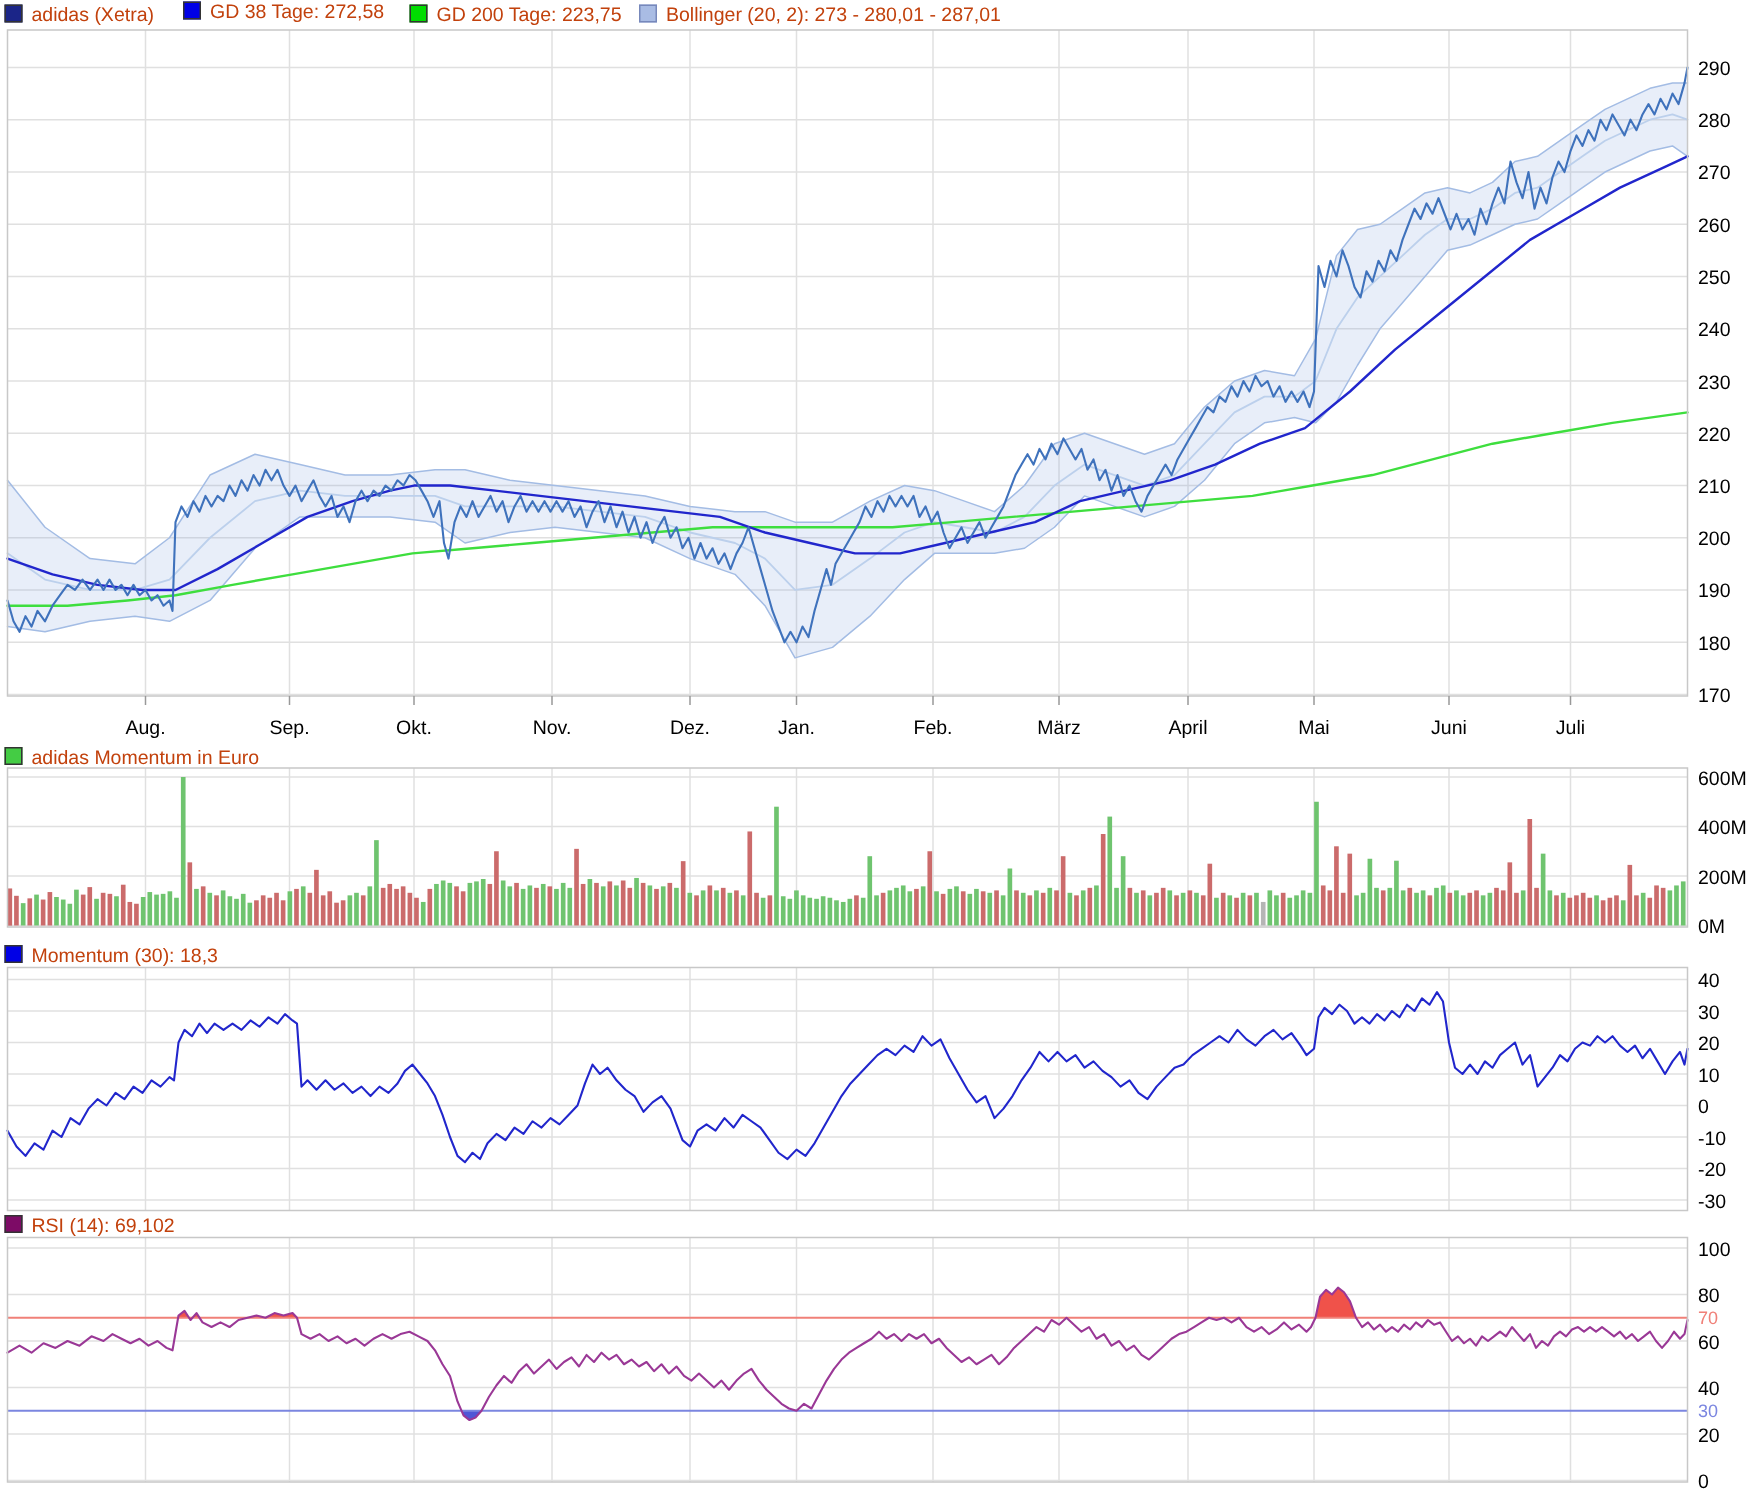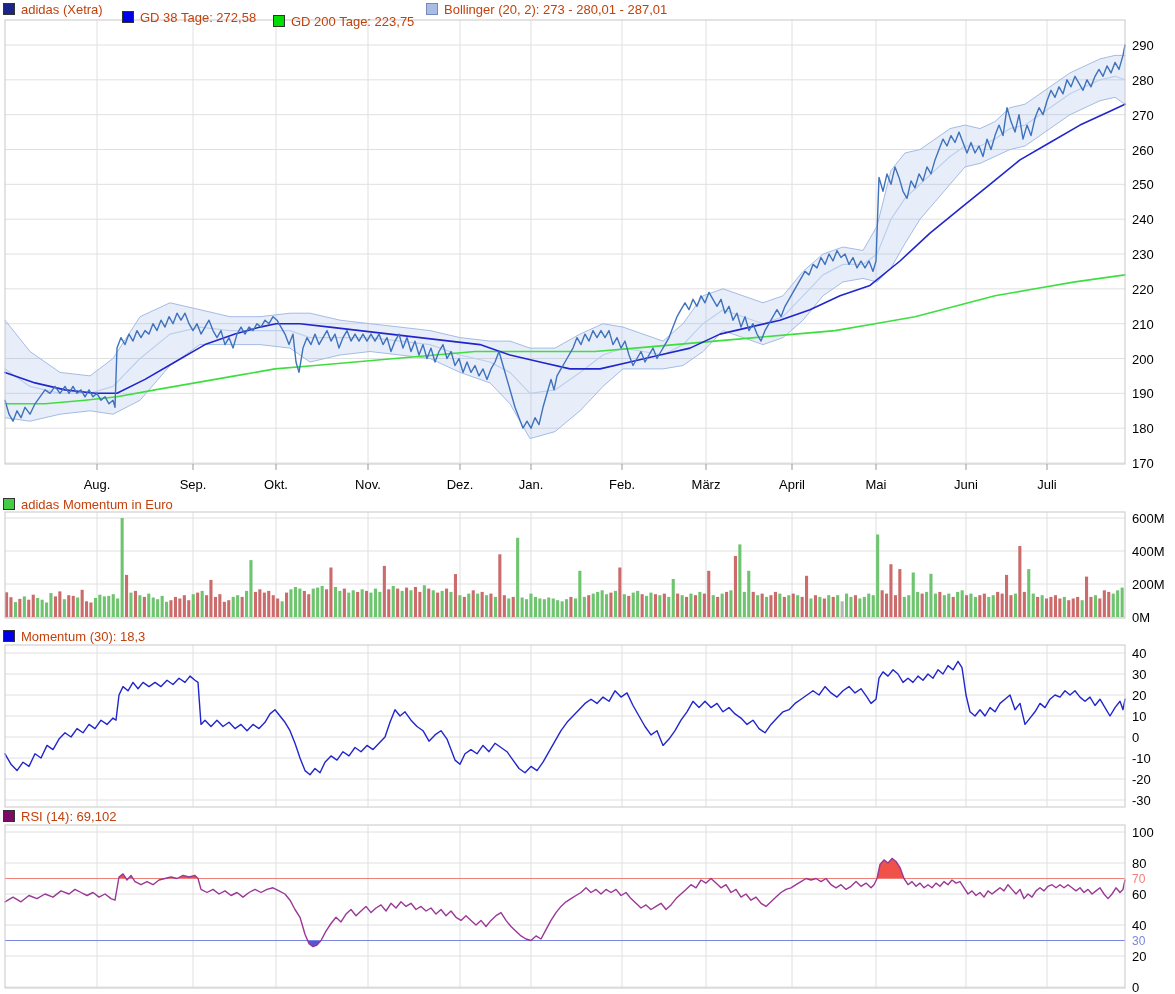--- a/index.html
+++ b/index.html
@@ -428,25 +428,25 @@
       <text x="1132" y="868" text-anchor="start" font-family="&quot;Liberation Sans&quot;,sans-serif" font-size="13" fill="#000">80</text>
       <text x="1132" y="837" text-anchor="start" font-family="&quot;Liberation Sans&quot;,sans-serif" font-size="13" fill="#000">100</text>
       <text x="1132" y="882.5" text-anchor="start" font-family="&quot;Liberation Sans&quot;,sans-serif" font-size="12" fill="#f08078">70</text>
       <text x="1132" y="944.5" text-anchor="start" font-family="&quot;Liberation Sans&quot;,sans-serif" font-size="12" fill="#7b86e0">30</text>
     </svg>
 
   <span class="leg" style="left:3px;top:2px">
     <i class="sw" style="background: rgb(27, 37, 136);"></i>
     <span>adidas (Xetra)</span>
   </span>
-  <span class="leg" style="left:122px;top:10px">
+  <span class="leg" style="left:122px;top:0">
     <i class="sw" style="background: rgb(0, 0, 230);"></i>
     <span>GD 38 Tage: 272,58</span>
   </span>
-  <span class="leg" style="left:273px;top:14px">
+  <span class="leg" style="left:273px;top:2px">
     <i class="sw" style="background: rgb(0, 221, 0);"></i>
     <span>GD 200 Tage: 223,75</span>
   </span>
   <span class="leg" style="left:426px;top:2px">
     <i class="sw" style="border-color: rgb(119, 136, 187); background: rgb(169, 188, 228);"></i>
     <span>Bollinger (20, 2): 273 - 280,01 - 287,01</span>
   </span>
 
   <span class="leg" style="left:3px;top:497px">
     <i class="sw" style="background: rgb(68, 204, 68);"></i>

